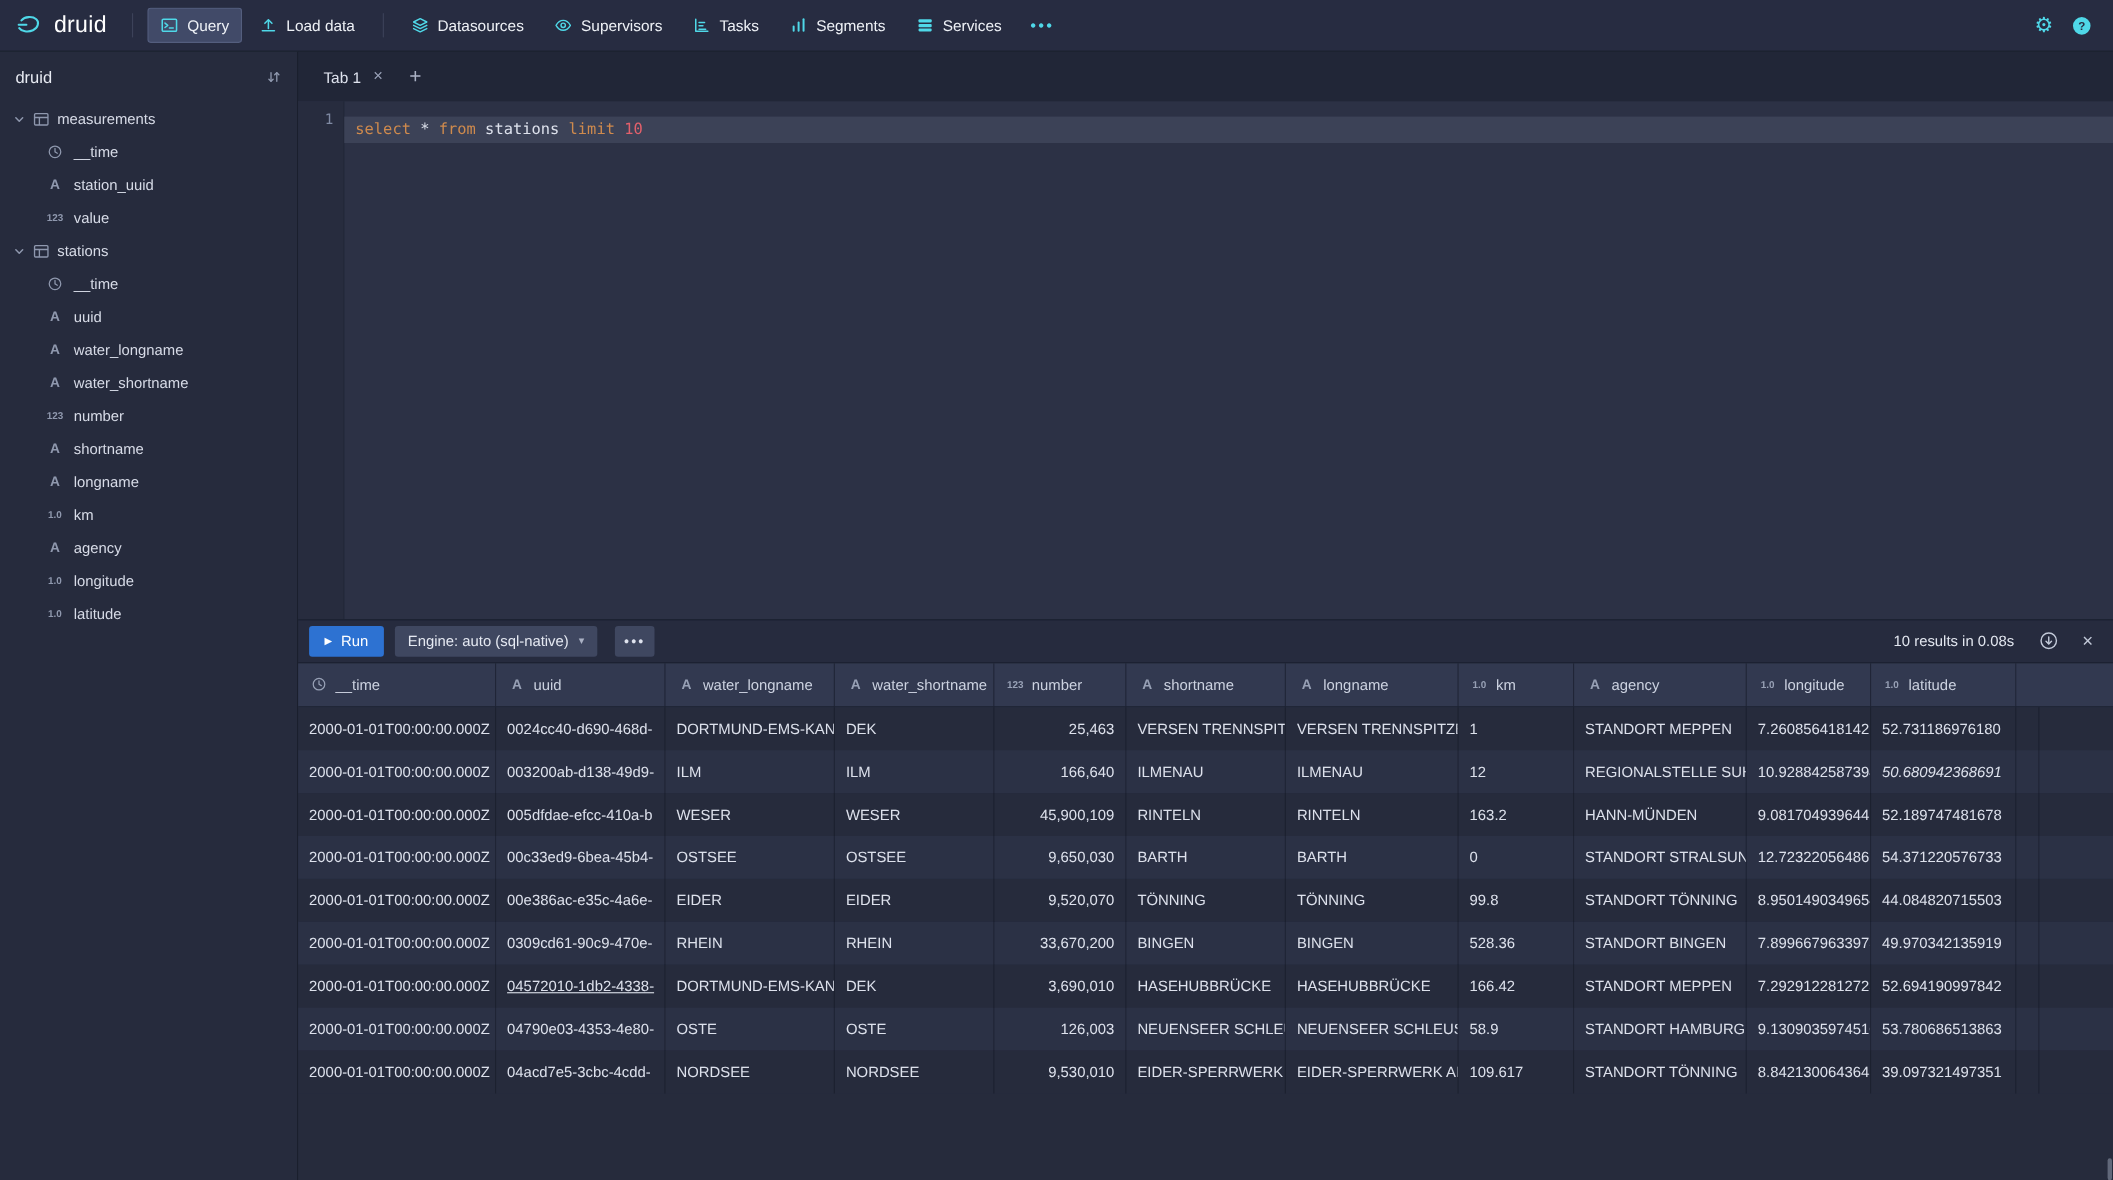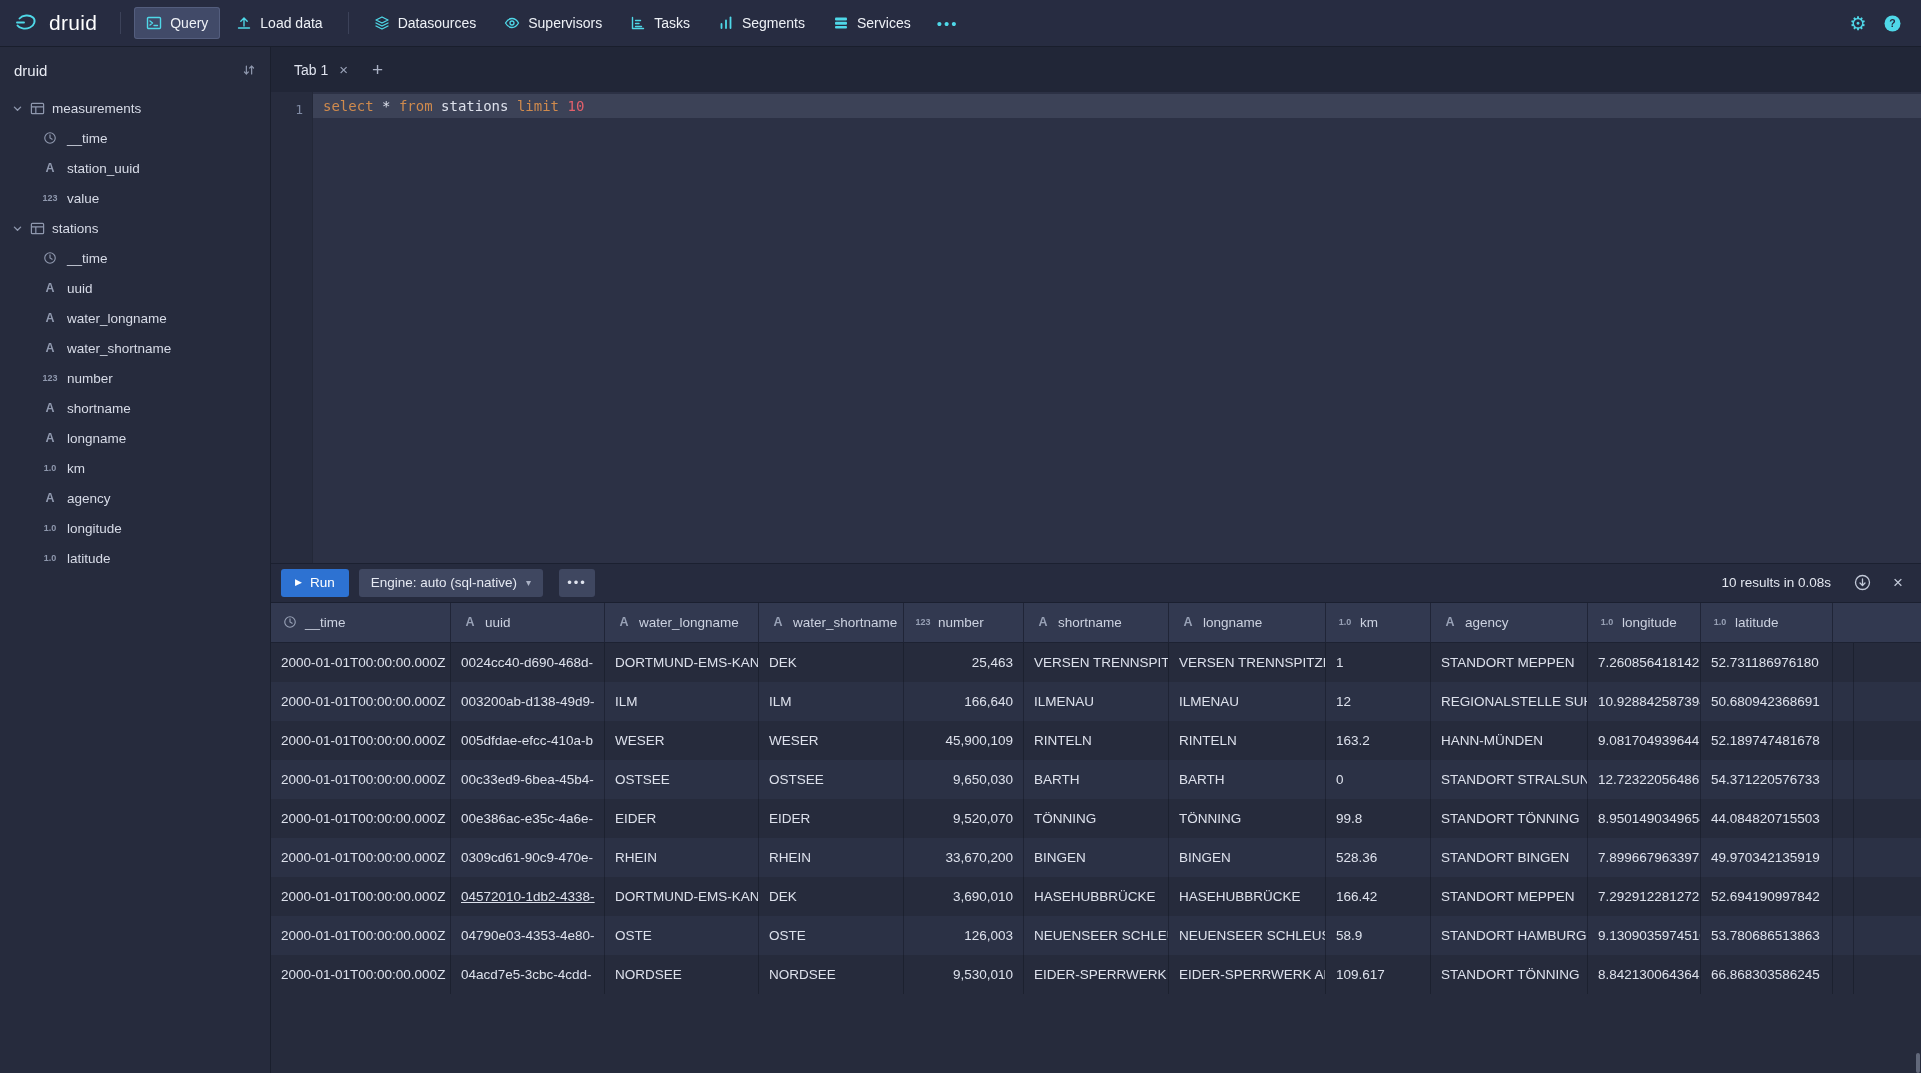--- a/index.html
+++ b/index.html
@@ -42,21 +42,21 @@
   .tab { display:flex; align-items:center; gap:11px; height:45px; padding:0 13px;
     color:#dfe3ee; font-size:14px; cursor:pointer; }
   .tab-close { color:#9aa2b8; font-size:15px; cursor:pointer; line-height:1; }
   .add-tab { color:#aab1c4; font-size:19px; padding:0 11px; cursor:pointer; line-height:1; }
   
   .editor { flex:1; display:flex; background:#2c3145; overflow:hidden; cursor:text; }
   .gutter { width:42px; background:#272c3e; border-right:1px solid #232838;
     padding:6px 9px 0 0; text-align:right;
     font:13px "DejaVu Sans Mono", monospace; color:#7f8aa3; flex:0 0 42px; }
   .lineno { line-height:24px; }
-  .code-col { flex:1; padding-top:2px; min-width:0; }
+  .code-col { flex:1; padding-top:14px; min-width:0; }
   .codeline { height:24px; background:#3c4257; display:flex; align-items:center;
     padding:0 10px; font:14px "DejaVu Sans Mono", monospace; white-space:pre; }
   .tok-keyword { color:#cf8a4d; }
   .tok-plain { color:#dde1ec; }
   .tok-number { color:#e2606b; }
   
   .runbar { height:40px; background:#262b3e; border-top:1px solid #1b2030;
     border-bottom:1px solid #1b2030; display:flex; align-items:center; padding:0 10px; gap:10px; }
   .run-button { display:flex; align-items:center; gap:8px; background:#2d72d2; color:#fff;
     height:28px; padding:0 14px; border:none; border-radius:3px; font-size:13.5px; cursor:pointer;
@@ -432,21 +432,21 @@
             <div class="td" style="width: 180px;">2000-01-01T00:00:00.000Z</div>
             <div class="td" style="width: 154px;">003200ab-d138-49d9-</div>
             <div class="td" style="width: 154px;">ILM</div>
             <div class="td" style="width: 145px;">ILM</div>
             <div class="td num" style="width: 120px;">166,640</div>
             <div class="td" style="width: 145px;">ILMENAU</div>
             <div class="td" style="width: 157px;">ILMENAU</div>
             <div class="td" style="width: 105px;">12</div>
             <div class="td" style="width: 157px;">REGIONALSTELLE SUH</div>
             <div class="td" style="width: 113px;">10.928842587394</div>
-            <div class="td" style="width: 132px;">50.680942368691</div>
+            <div class="td" style="width: 132px; font-style: italic;">50.680942368691</div>
             <div class="td td-filler"></div>
           </div>
           <div class="tr">
             <div class="td" style="width: 180px;">2000-01-01T00:00:00.000Z</div>
             <div class="td" style="width: 154px;">005dfdae-efcc-410a-b</div>
             <div class="td" style="width: 154px;">WESER</div>
             <div class="td" style="width: 145px;">WESER</div>
             <div class="td num" style="width: 120px;">45,900,109</div>
             <div class="td" style="width: 145px;">RINTELN</div>
             <div class="td" style="width: 157px;">RINTELN</div>
@@ -530,21 +530,21 @@
             <div class="td" style="width: 180px;">2000-01-01T00:00:00.000Z</div>
             <div class="td" style="width: 154px;">04acd7e5-3cbc-4cdd-</div>
             <div class="td" style="width: 154px;">NORDSEE</div>
             <div class="td" style="width: 145px;">NORDSEE</div>
             <div class="td num" style="width: 120px;">9,530,010</div>
             <div class="td" style="width: 145px;">EIDER-SPERRWERK AP</div>
             <div class="td" style="width: 157px;">EIDER-SPERRWERK AP</div>
             <div class="td" style="width: 105px;">109.617</div>
             <div class="td" style="width: 157px;">STANDORT TÖNNING</div>
             <div class="td" style="width: 113px;">8.8421300643643</div>
-            <div class="td" style="width: 132px;">66.868303586245</div>
+            <div class="td" style="width: 132px;">39.097321497351</div>
             <div class="td td-filler"></div>
           </div>
         </div>
       <div class="vthumb"></div>
     </div>
 
   </div>
 </div>
 
 </body></html>

